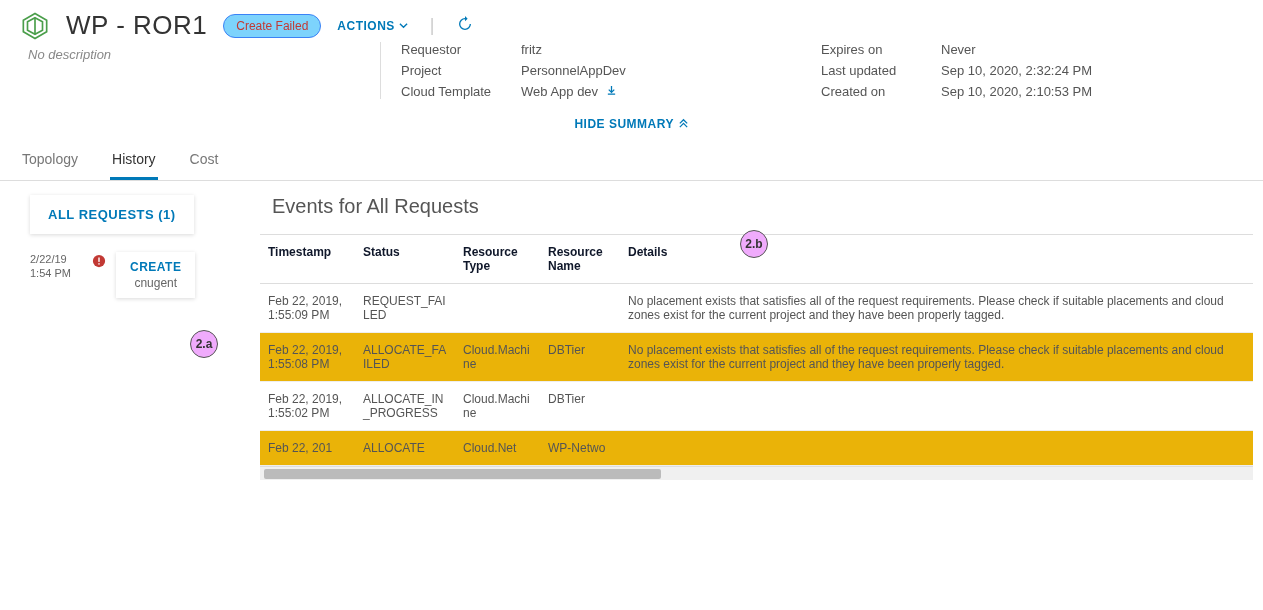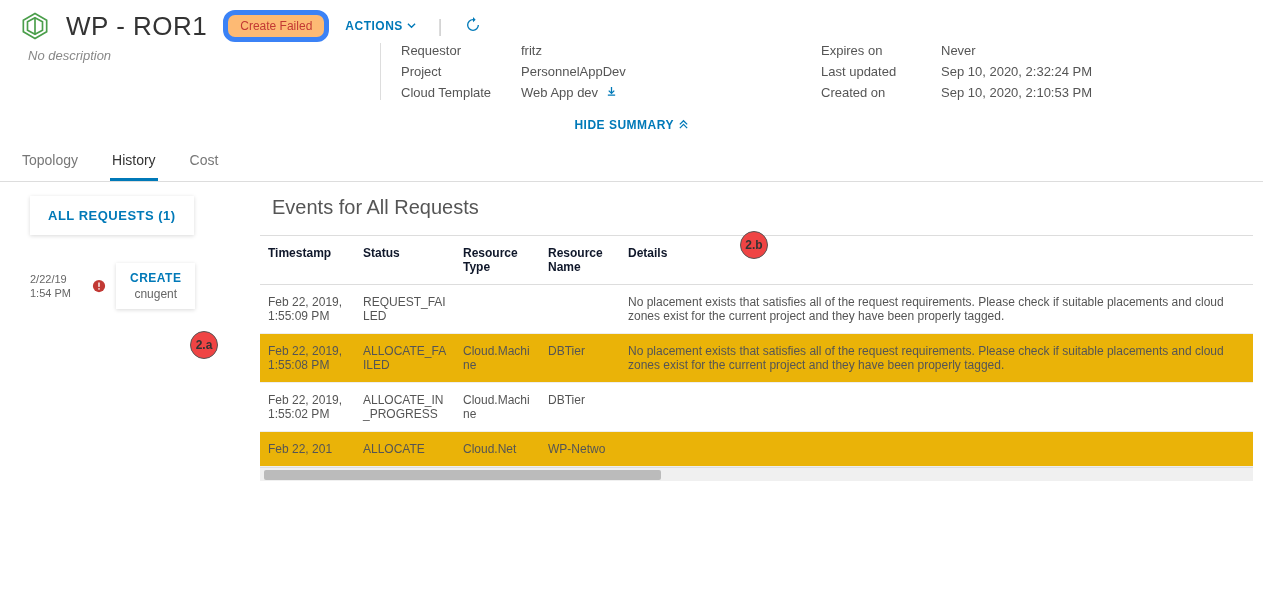--- a/index.html
+++ b/index.html
@@ -22,26 +22,26 @@
     width: 30px;
     height: 30px;
   }
   .title {
     font-size: 26px;
     font-weight: 300;
     color: #333;
     letter-spacing: 0.5px;
   }
   .status-badge {
-    background: #fdba74;
+    background: #7dd3fc;
     color: #C23934;
     font-size: 12px;
     padding: 4px 12px;
     border-radius: 12px;
-    border: 5px solid #3b82f6;
+    border: 1px solid #3b82f6;
   }
   .actions-btn {
     color: #0079B8;
     font-size: 12px;
     font-weight: 600;
     letter-spacing: 0.5px;
     cursor: pointer;
     display: flex;
     align-items: center;
     gap: 4px;
@@ -120,40 +120,40 @@
     padding: 12px 18px;
     color: #0079B8;
     font-weight: 600;
     font-size: 13px;
     letter-spacing: 0.5px;
     display: inline-block;
     cursor: pointer;
   }
   .request-item {
     display: flex;
-    align-items: center;
-    margin-top: 28px;
+    align-items: flex-start;
+    margin-top: 18px;
     gap: 10px;
   }
   .req-date { color: #666; font-size: 11px; line-height:1.3; width:52px;}
   .alert-icon { margin-top:2px; }
   .req-card {
     background:#fff;
     box-shadow: 0 1px 4px rgba(0,0,0,0.15);
     padding: 8px 14px;
     text-align: center;
   }
   .req-card-title { color:#0079B8; font-weight:600; font-size:12px; letter-spacing:0.5px;}
   .req-card-sub { color:#666; font-size:12px; margin-top:2px;}
   .annotation {
     position: absolute;
     width: 28px;
     height: 28px;
     border-radius: 50%;
-    background: #ef4444;
+    background: #f0abfc;
     border: 1.5px solid #555;
     display: flex;
     align-items: center;
     justify-content: center;
     font-weight: bold;
     font-size: 12px;
     color: #333;
   }
   .main-content { flex:1; padding-right:10px; position:relative;}
   .events-title {

